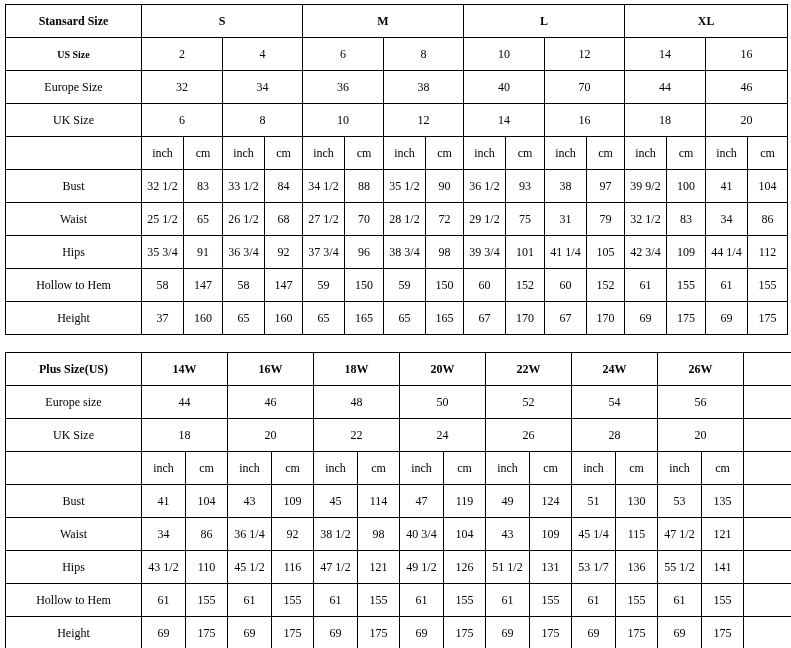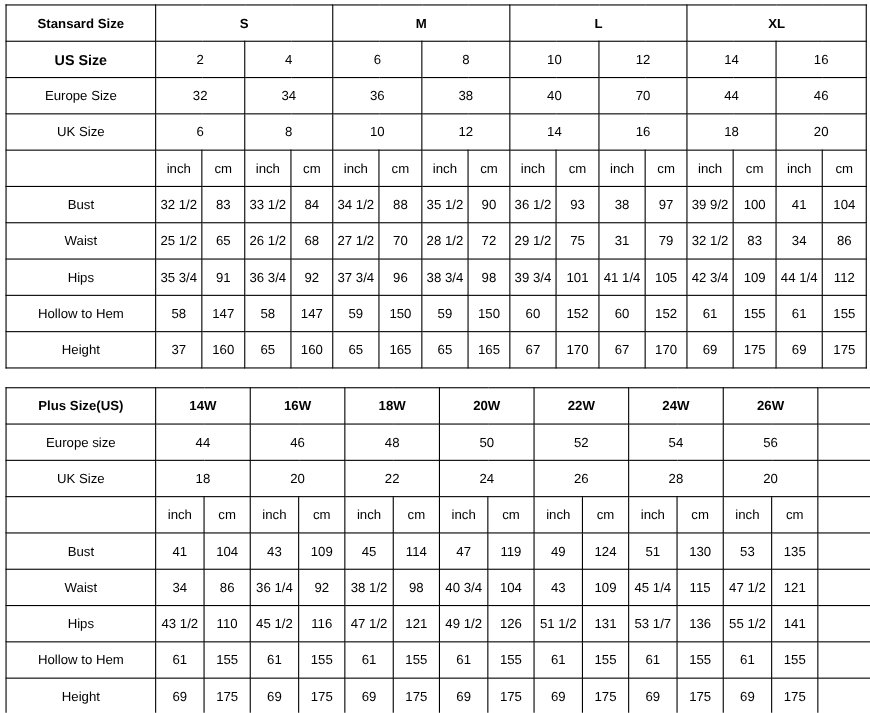--- a/index.html
+++ b/index.html
@@ -12,20 +12,21 @@
     height: 648px;
     font-family: "Liberation Sans", sans-serif;
     color: #000000;
     overflow: hidden;
   }
   .page {
     position: relative;
     width: 791px;
     height: 548px;
     background: #ffffff;
+    font-family: Liberation Serif, serif;
   }
   table.size-table {
     border-collapse: collapse;
     table-layout: fixed;
     background: #ffffff;
   }
   table.size-table td {
     border: 1px solid #000000;
     text-align: center;
     vertical-align: middle;
@@ -95,21 +96,21 @@
     <tbody>
       <tr>
         <td class="rowhead-bold">Stansard Size</td>
         <td class="grouphead" colspan="4">S</td>
         <td class="grouphead" colspan="4">M</td>
         <td class="grouphead" colspan="4">L</td>
         <td class="grouphead" colspan="4">XL</td>
       </tr>
 
       <tr>
-        <td class="rowhead" style="font-weight:bold;font-size:13px;">US Size</td>
+        <td class="rowhead" style="font-weight:bold;font-size:10px;">US Size</td>
         <td colspan="2">2</td>
         <td colspan="2">4</td>
         <td colspan="2">6</td>
         <td colspan="2">8</td>
         <td colspan="2">10</td>
         <td colspan="2">12</td>
         <td colspan="2">14</td>
         <td colspan="2">16</td>
       </tr>
 

